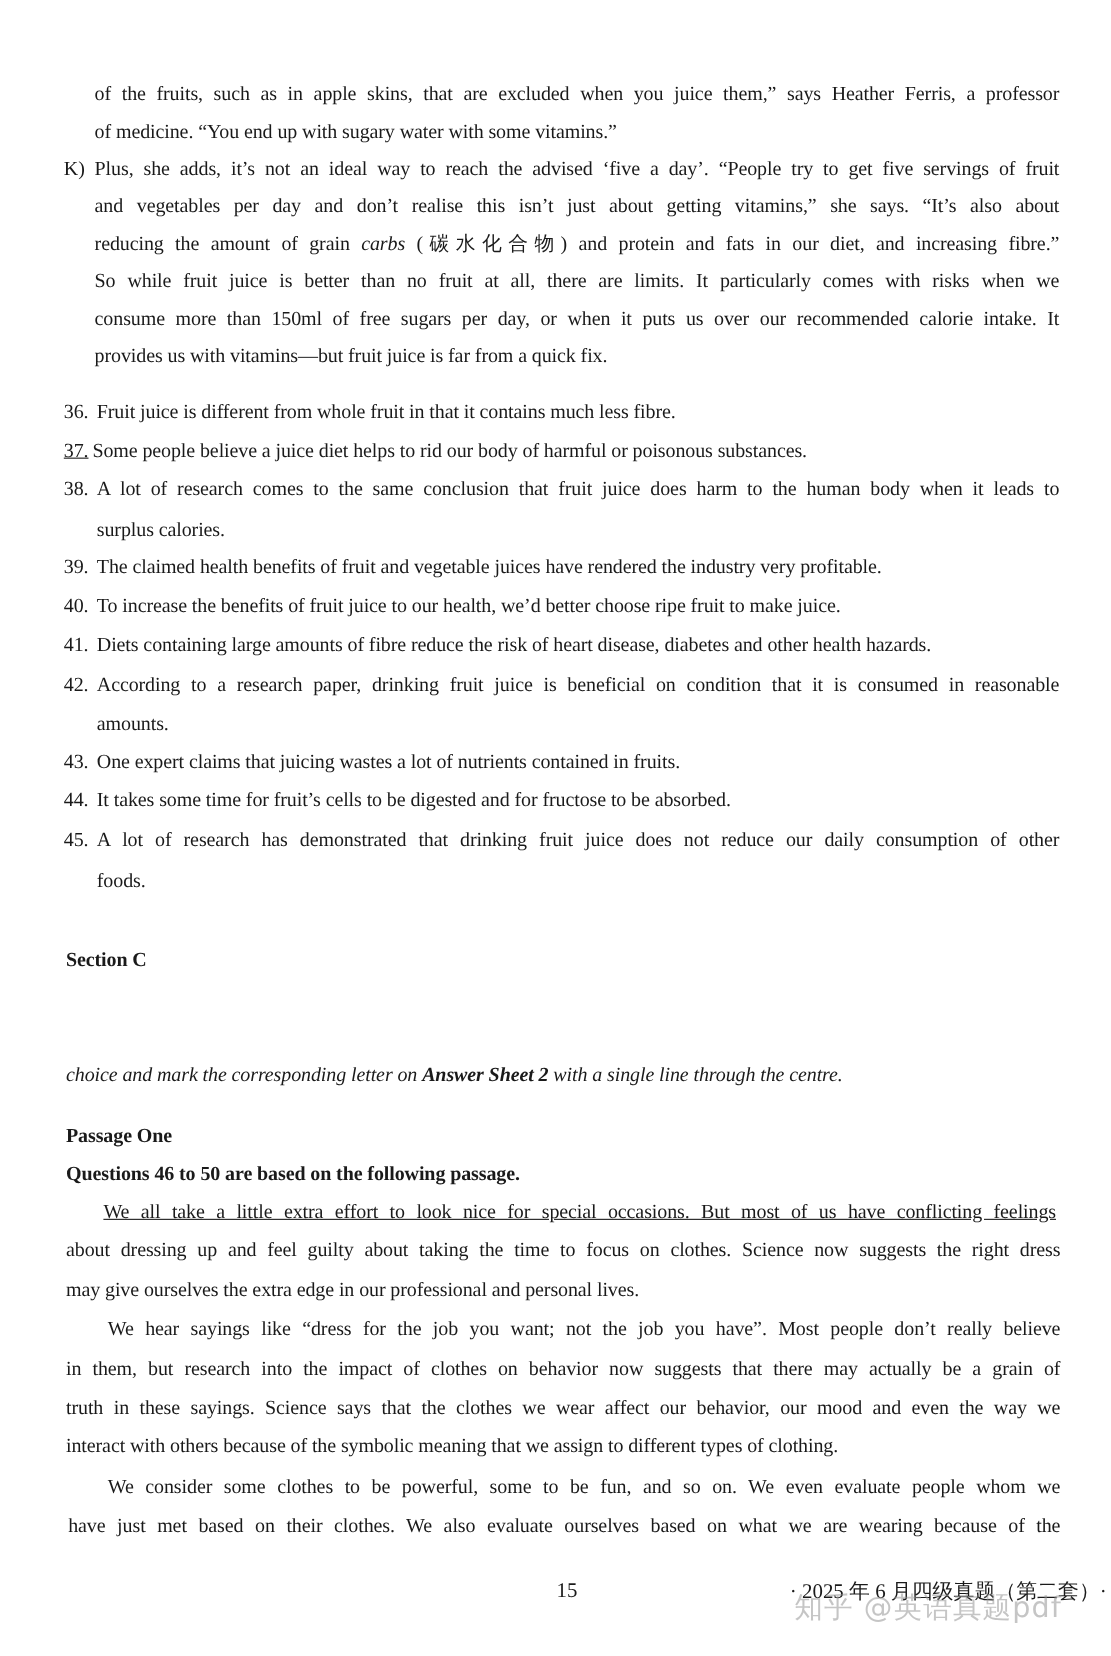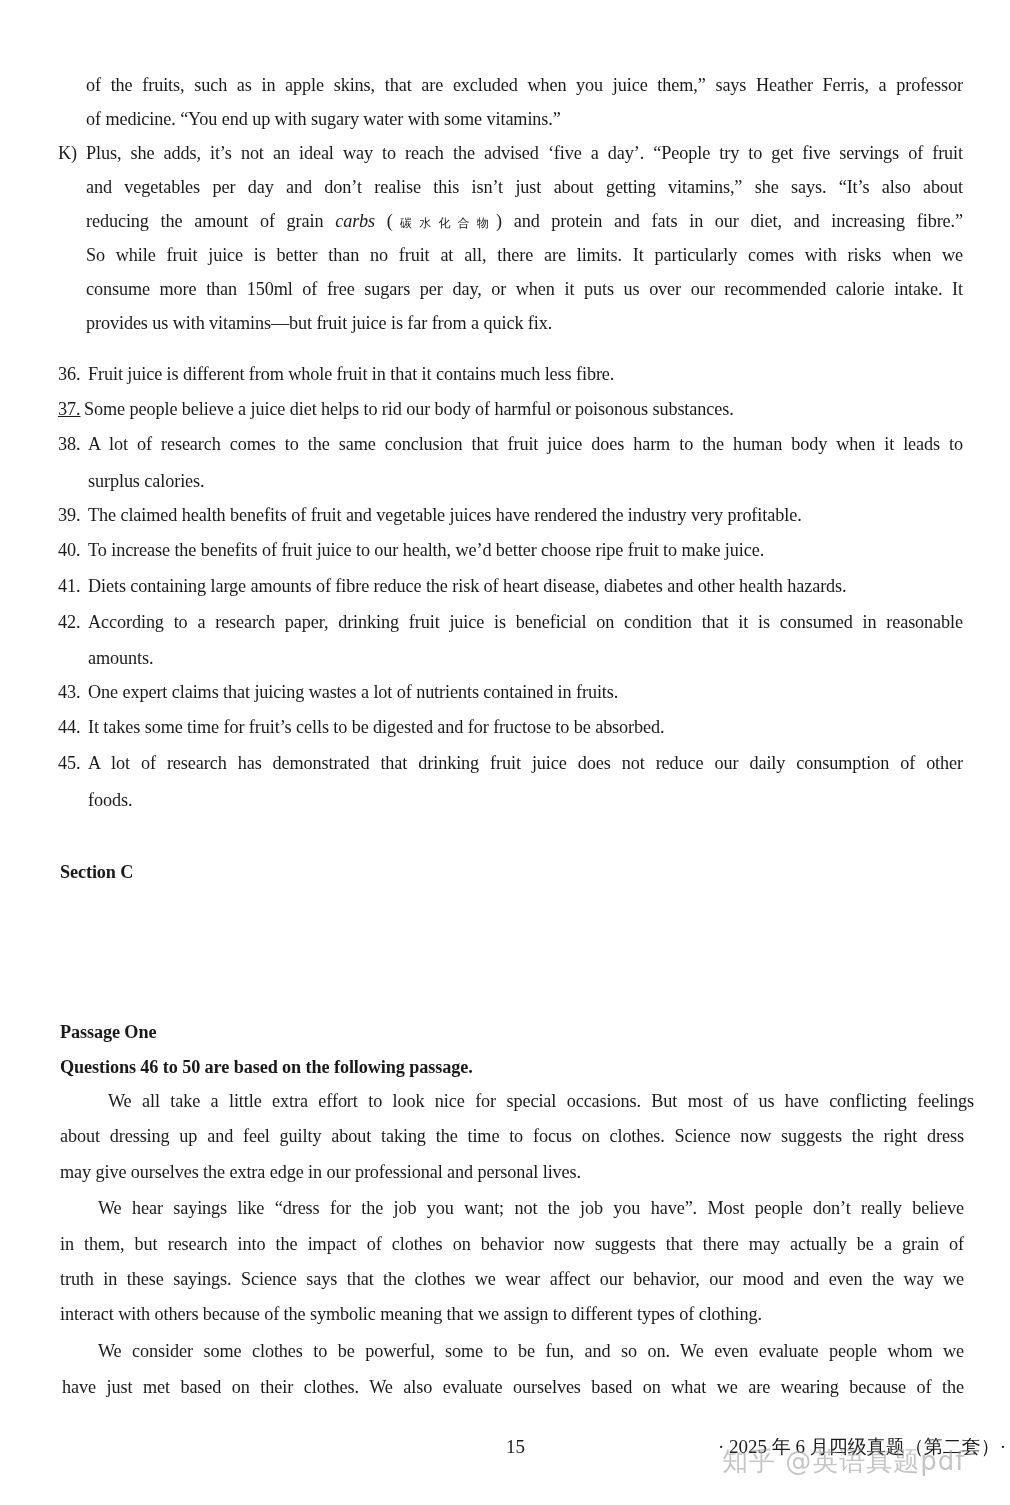--- a/index.html
+++ b/index.html
@@ -8,21 +8,21 @@
     font-family: "Liberation Serif", serif; color: #1a1a1a;
   }
   .page { position: absolute; left: 0; top: 0; width: 1010px; height: 1505px; }
   .line {
     position: absolute; font-size: 18.2px; line-height: 24px; white-space: nowrap;
     letter-spacing: -0.1px;
   }
   .just { text-align: justify; text-align-last: justify; }
   .bold { font-weight: bold; }
   .ital { font-style: italic; }
-  .cjk { font-family: "DejaVu Sans", sans-serif; font-size: 12px; }
+  .cjk { font-family: "DejaVu Sans", sans-serif; font-size: 18px; }
   .footer-num { position: absolute; left: 506px; top: 1436px; font-size: 19px; }
   .footer-title { position: absolute; left: 718px; top: 1434px; font-size: 19px; font-family: Liberation Serif, serif; }
   .watermark {
     position: absolute; left: 722px; top: 1444px; font-size: 26px; color: rgba(150,150,150,0.55);
     font-family: "DejaVu Sans", sans-serif; letter-spacing: 1px;
   }
 </style>
 </head>
 <body>
 
@@ -68,25 +68,26 @@
 
     <div class="line" style="left:58px; top:715px;text-align:right;">44.</div>
     <div class="line" style="left:88px; top:715px;">It takes some time for fruit’s cells to be digested and for fructose to be absorbed.</div>
 
     <div class="line" style="left:58px; top:751px;">45.</div>
     <div class="line just" style="left:88px; top:751px; width:875px;">A lot of research has demonstrated that drinking fruit juice does not reduce our daily consumption of other</div>
     <div class="line" style="left:88px; top:788px;">foods.</div>
   </div>
 
   <div class="line bold" style="left:60px; top:860px;">Section C</div>
+  <div class="line ital" style="left:60px; top:965px;"><span>choice and mark the corresponding letter on </span><span class="bold">Answer Sheet 2</span><span> with a single line through the centre.</span></div>
 
   <div class="line bold" style="left:60px; top:1020px;">Passage One</div>
   <div class="line bold" style="left:60px; top:1055px;">Questions 46 to 50 are based on the following passage.</div>
 
-  <div class="line just" style="left:108px; top:1089px; width:866px;">We all take a little extra effort to look nice for special occasions. But most of us have conflicting feelings</div>
+  <div class="line just" style="left:94px; top:1089px; width:866px;text-decoration:underline;">We all take a little extra effort to look nice for special occasions. But most of us have conflicting feelings</div>
   <div class="line just" style="left:60px; top:1124px; width:904px;">about dressing up and feel guilty about taking the time to focus on clothes. Science now suggests the right dress</div>
   <div class="line" style="left:60px; top:1160px;">may give ourselves the extra edge in our professional and personal lives.</div>
   <div class="line just" style="left:98px; top:1196px; width:866px;">We hear sayings like “dress for the job you want; not the job you have”. Most people don’t really believe</div>
   <div class="line just" style="left:60px; top:1232px; width:904px;">in them, but research into the impact of clothes on behavior now suggests that there may actually be a grain of</div>
   <div class="line just" style="left:60px; top:1267px; width:904px;">truth in these sayings. Science says that the clothes we wear affect our behavior, our mood and even the way we</div>
   <div class="line" style="left:60px; top:1302px;">interact with others because of the symbolic meaning that we assign to different types of clothing.</div>
   <div class="line just" style="left:98px; top:1339px; width:866px;">We consider some clothes to be powerful, some to be fun, and so on. We even evaluate people whom we</div>
   <div class="line just" style="left:62px; top:1375px; width:902px;">have just met based on their clothes. We also evaluate ourselves based on what we are wearing because of the</div>
 
   <div class="footer-num">15</div>

